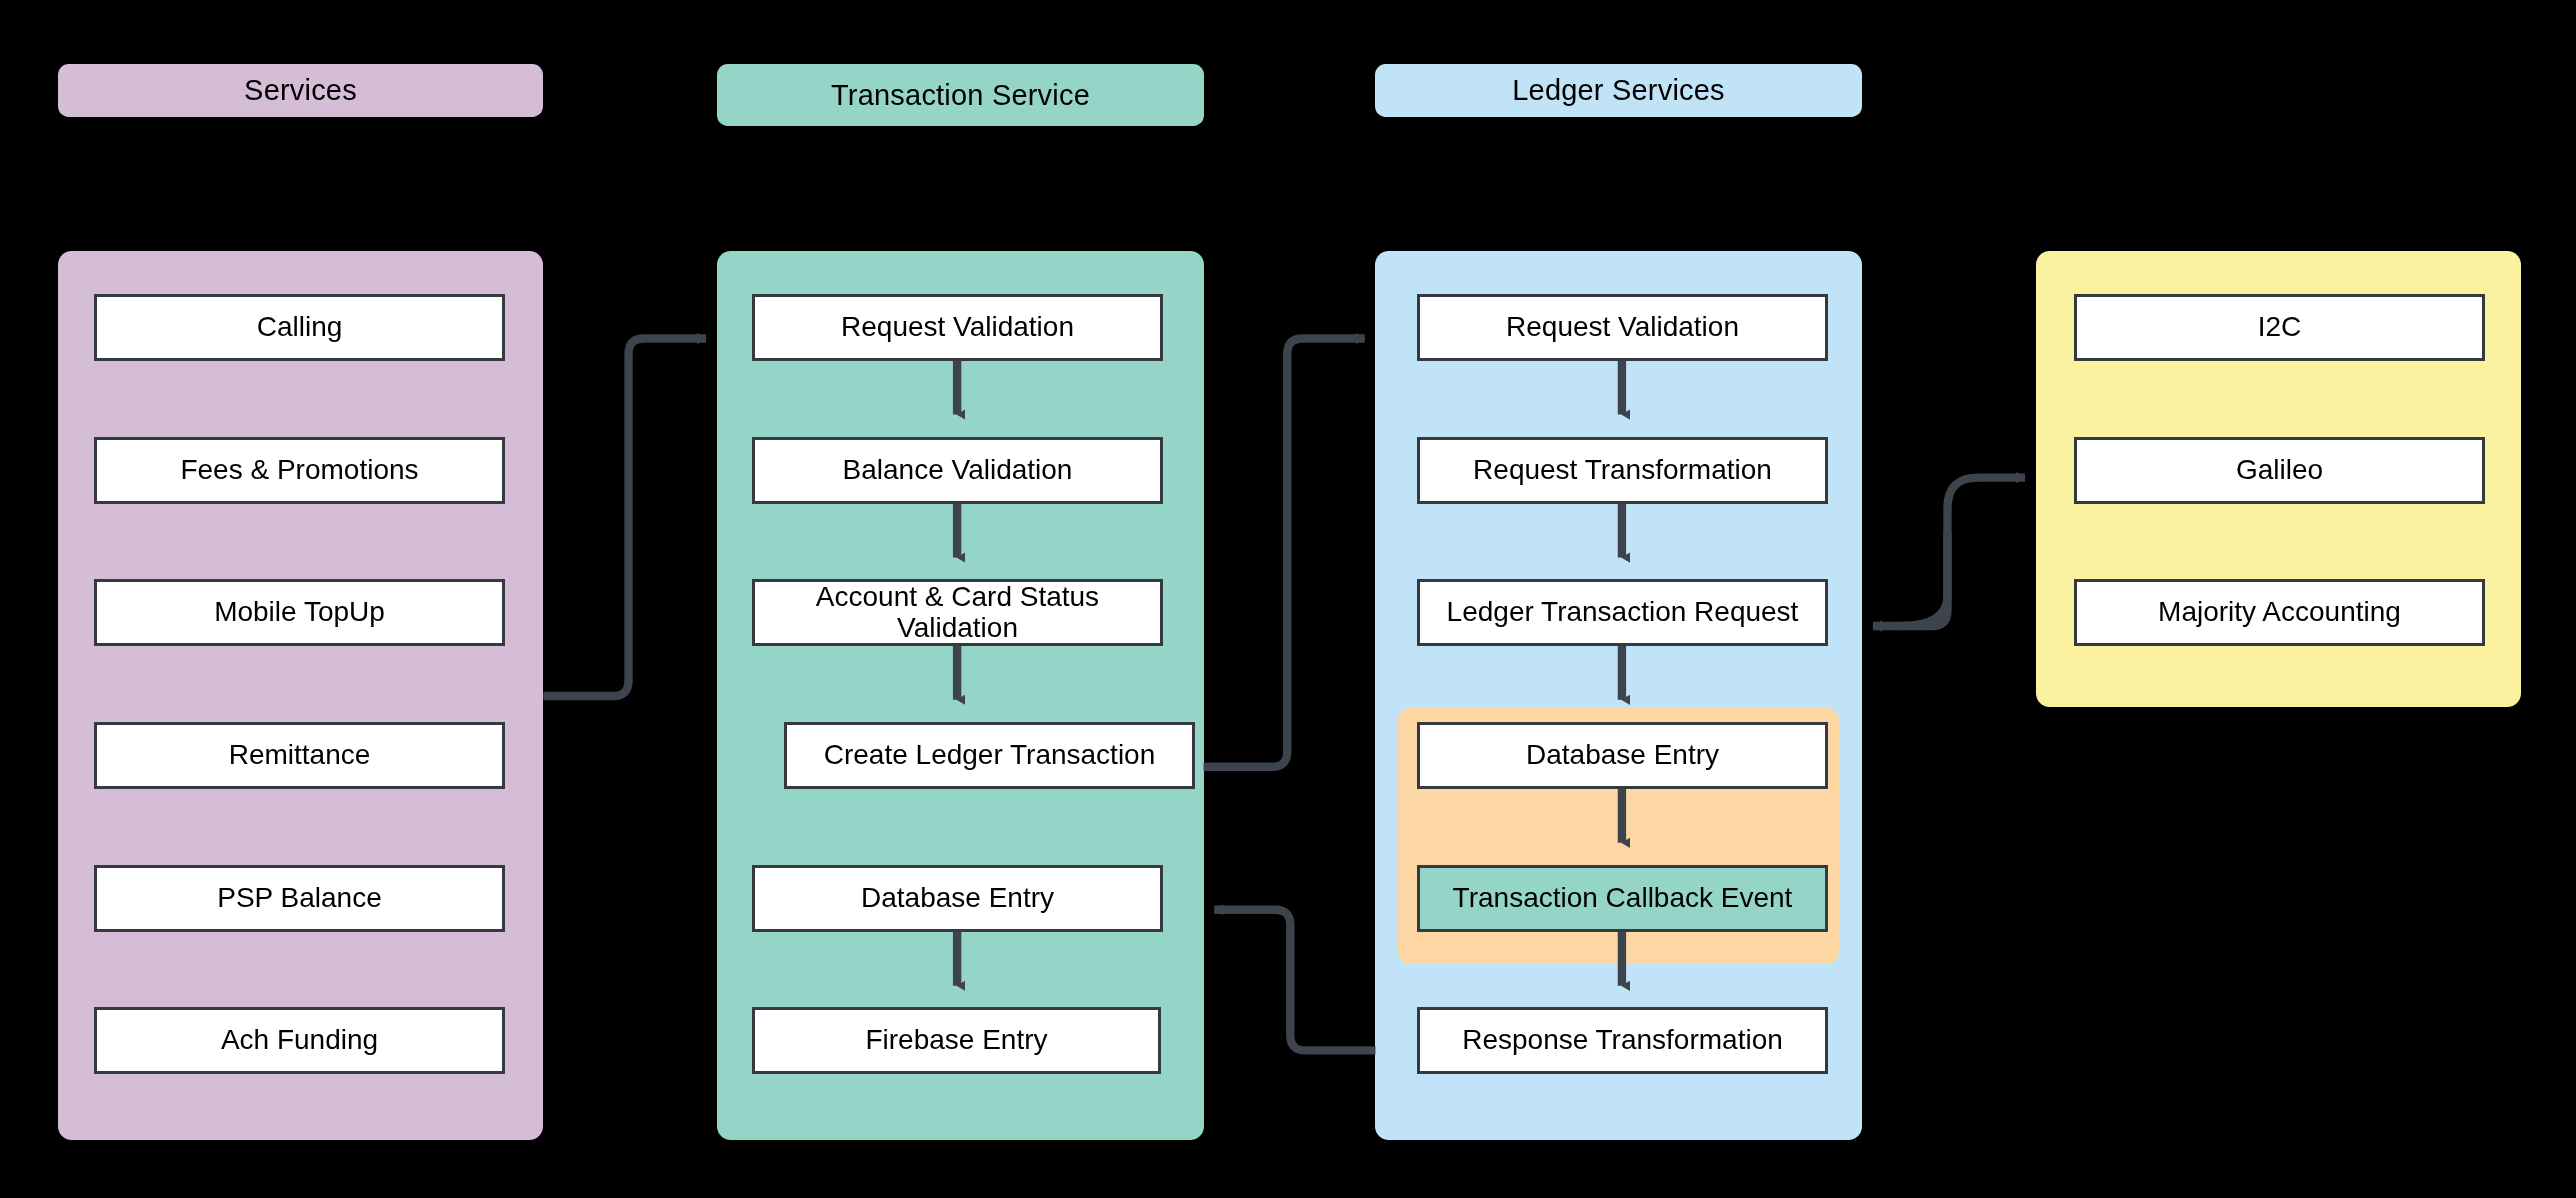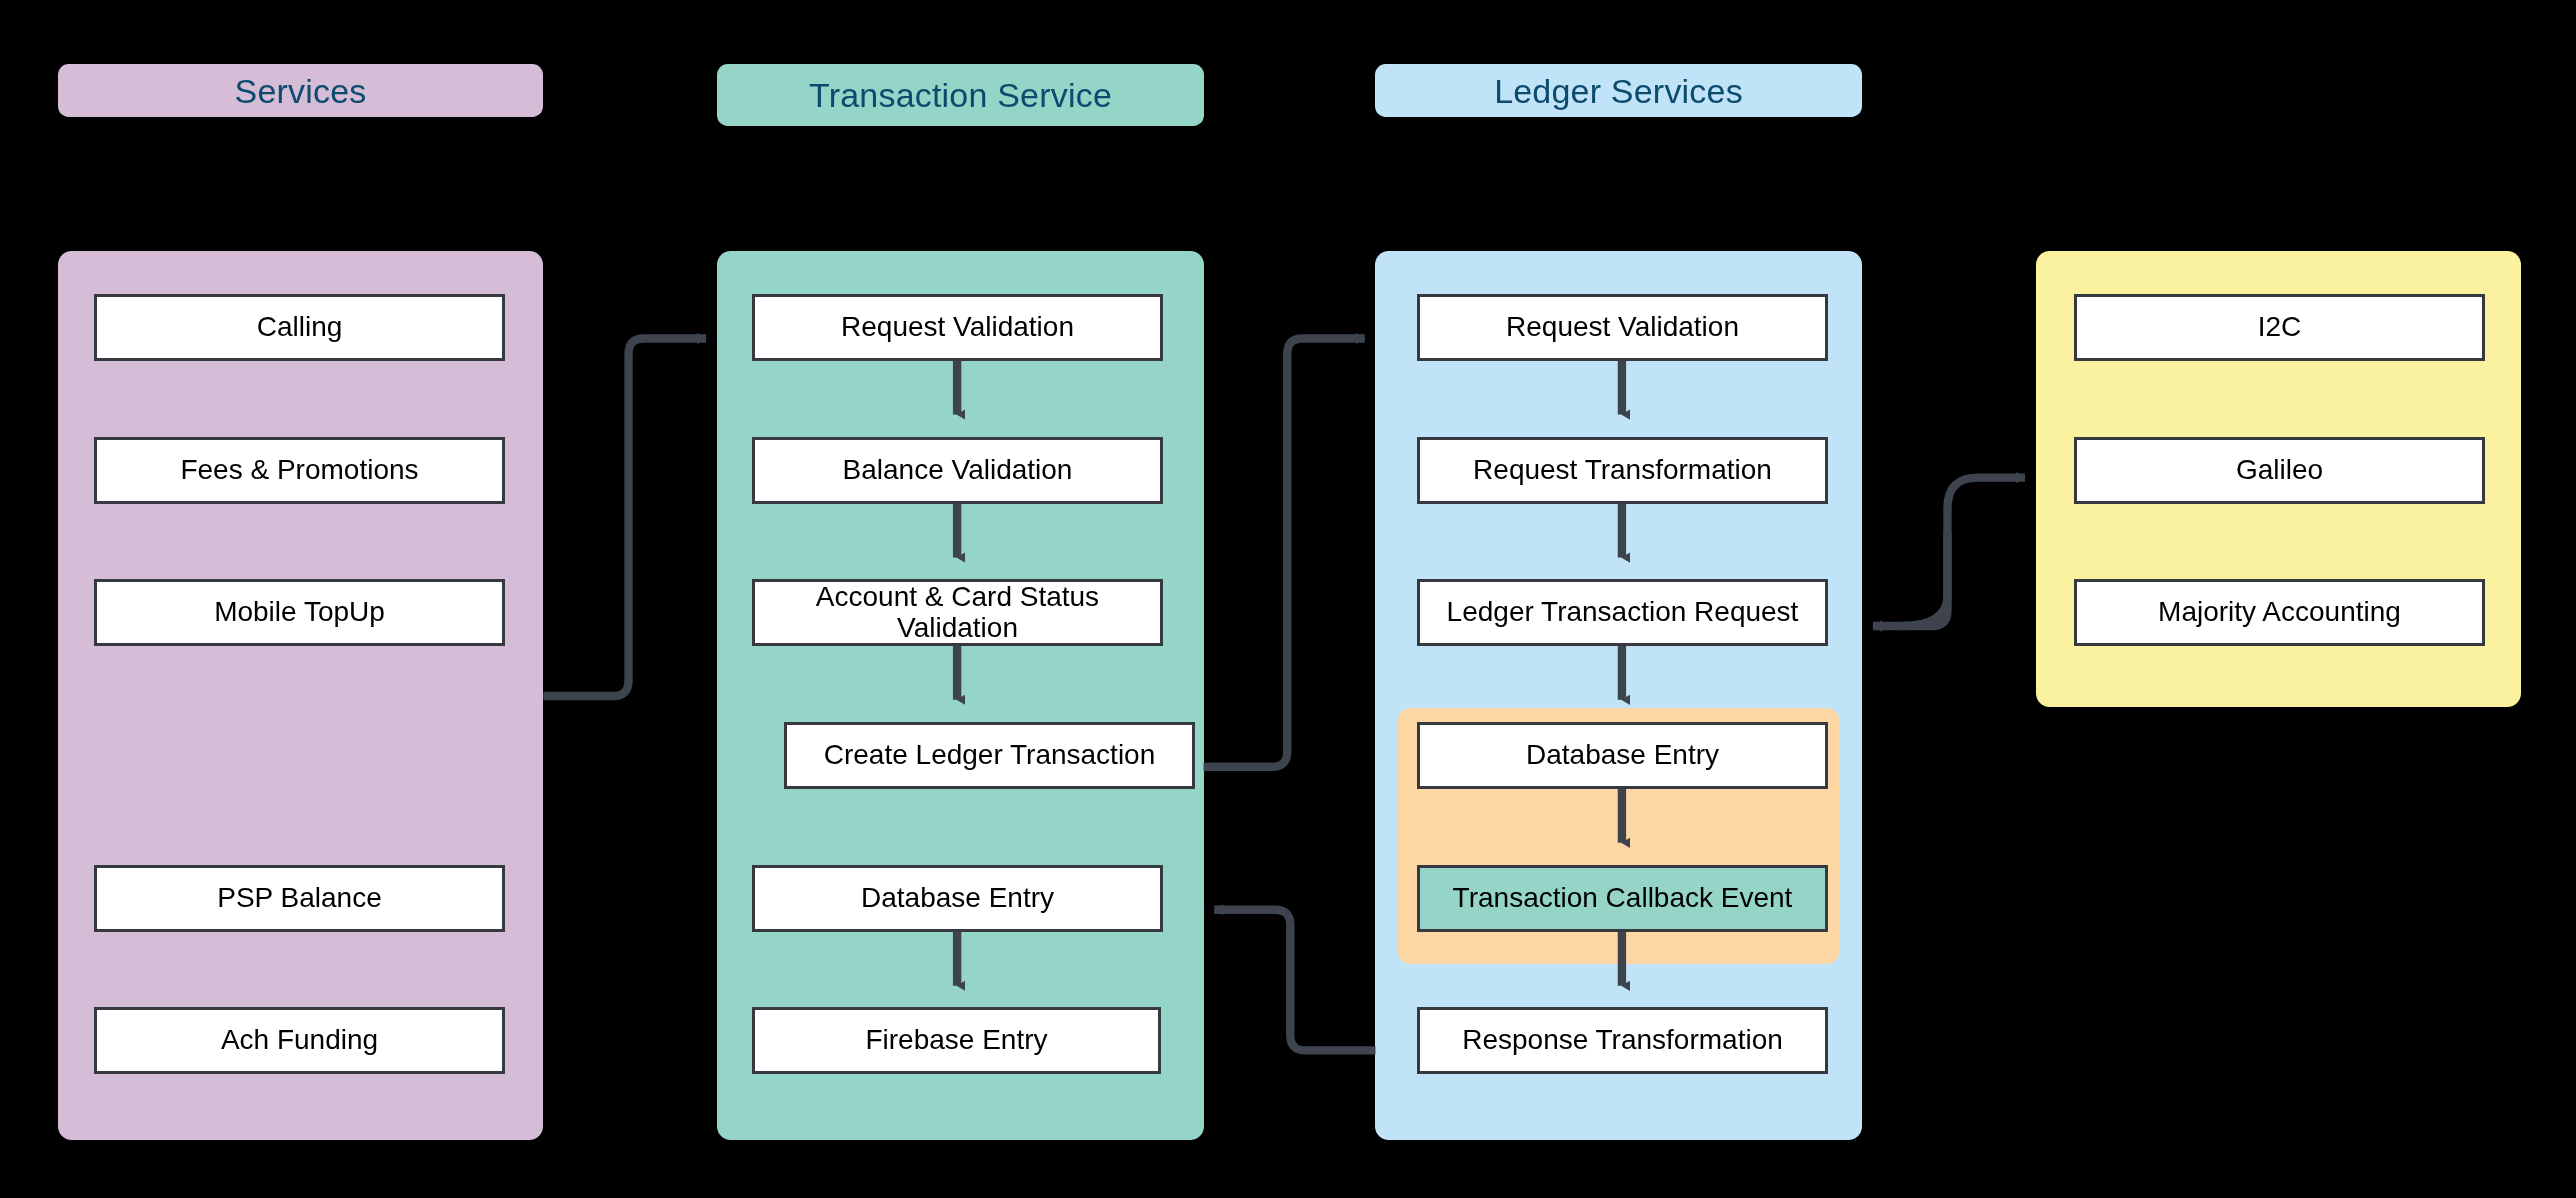--- a/index.html
+++ b/index.html
@@ -19,22 +19,22 @@
   }
   .swimlane-header {
     position: absolute;
     border-radius: 10.7px;
     display: flex;
     align-items: center;
     justify-content: center;
     box-sizing: border-box;
   }
   .swimlane-header .hdr-label {
-    font-size: 34px;
-    color: #0c4a6e;
+    font-size: 29px;
+    color: #000000;
     letter-spacing: 0.2px;
     line-height: 1;
     text-align: right;
   }
   .lane-body {
     position: absolute;
     border-radius: 13.7px;
     box-sizing: border-box;
   }
   .node {
@@ -94,20 +94,23 @@
   <div class="group-box" style="left:1398px; top:708px; width:441px; height:256px; background:#fcd7a4;"></div>
 
   <div class="node" style="left:94px; top:294px; width:411px; height:67px;">
     <span class="node-label">Calling</span>
   </div>
   <div class="node" style="left:94px; top:437px; width:411px; height:67px;">
     <span class="node-label">Fees &amp; Promotions</span>
   </div>
   <div class="node" style="left:94px; top:579px; width:411px; height:67px;">
     <span class="node-label">Mobile TopUp</span>
+  </div>
+  <div class="node" style="left:94px; top:722px; width:411px; height:67px;">
+    <span class="node-label">Remittance</span>
   </div>
   <div class="node" style="left:94px; top:865px; width:411px; height:67px;">
     <span class="node-label">PSP Balance</span>
   </div>
   <div class="node" style="left:94px; top:1007px; width:411px; height:67px;">
     <span class="node-label">Ach Funding</span>
   </div>
 
   <div class="node" style="left:752px; top:294px; width:411px; height:67px;">
     <span class="node-label">Request Validation</span>

